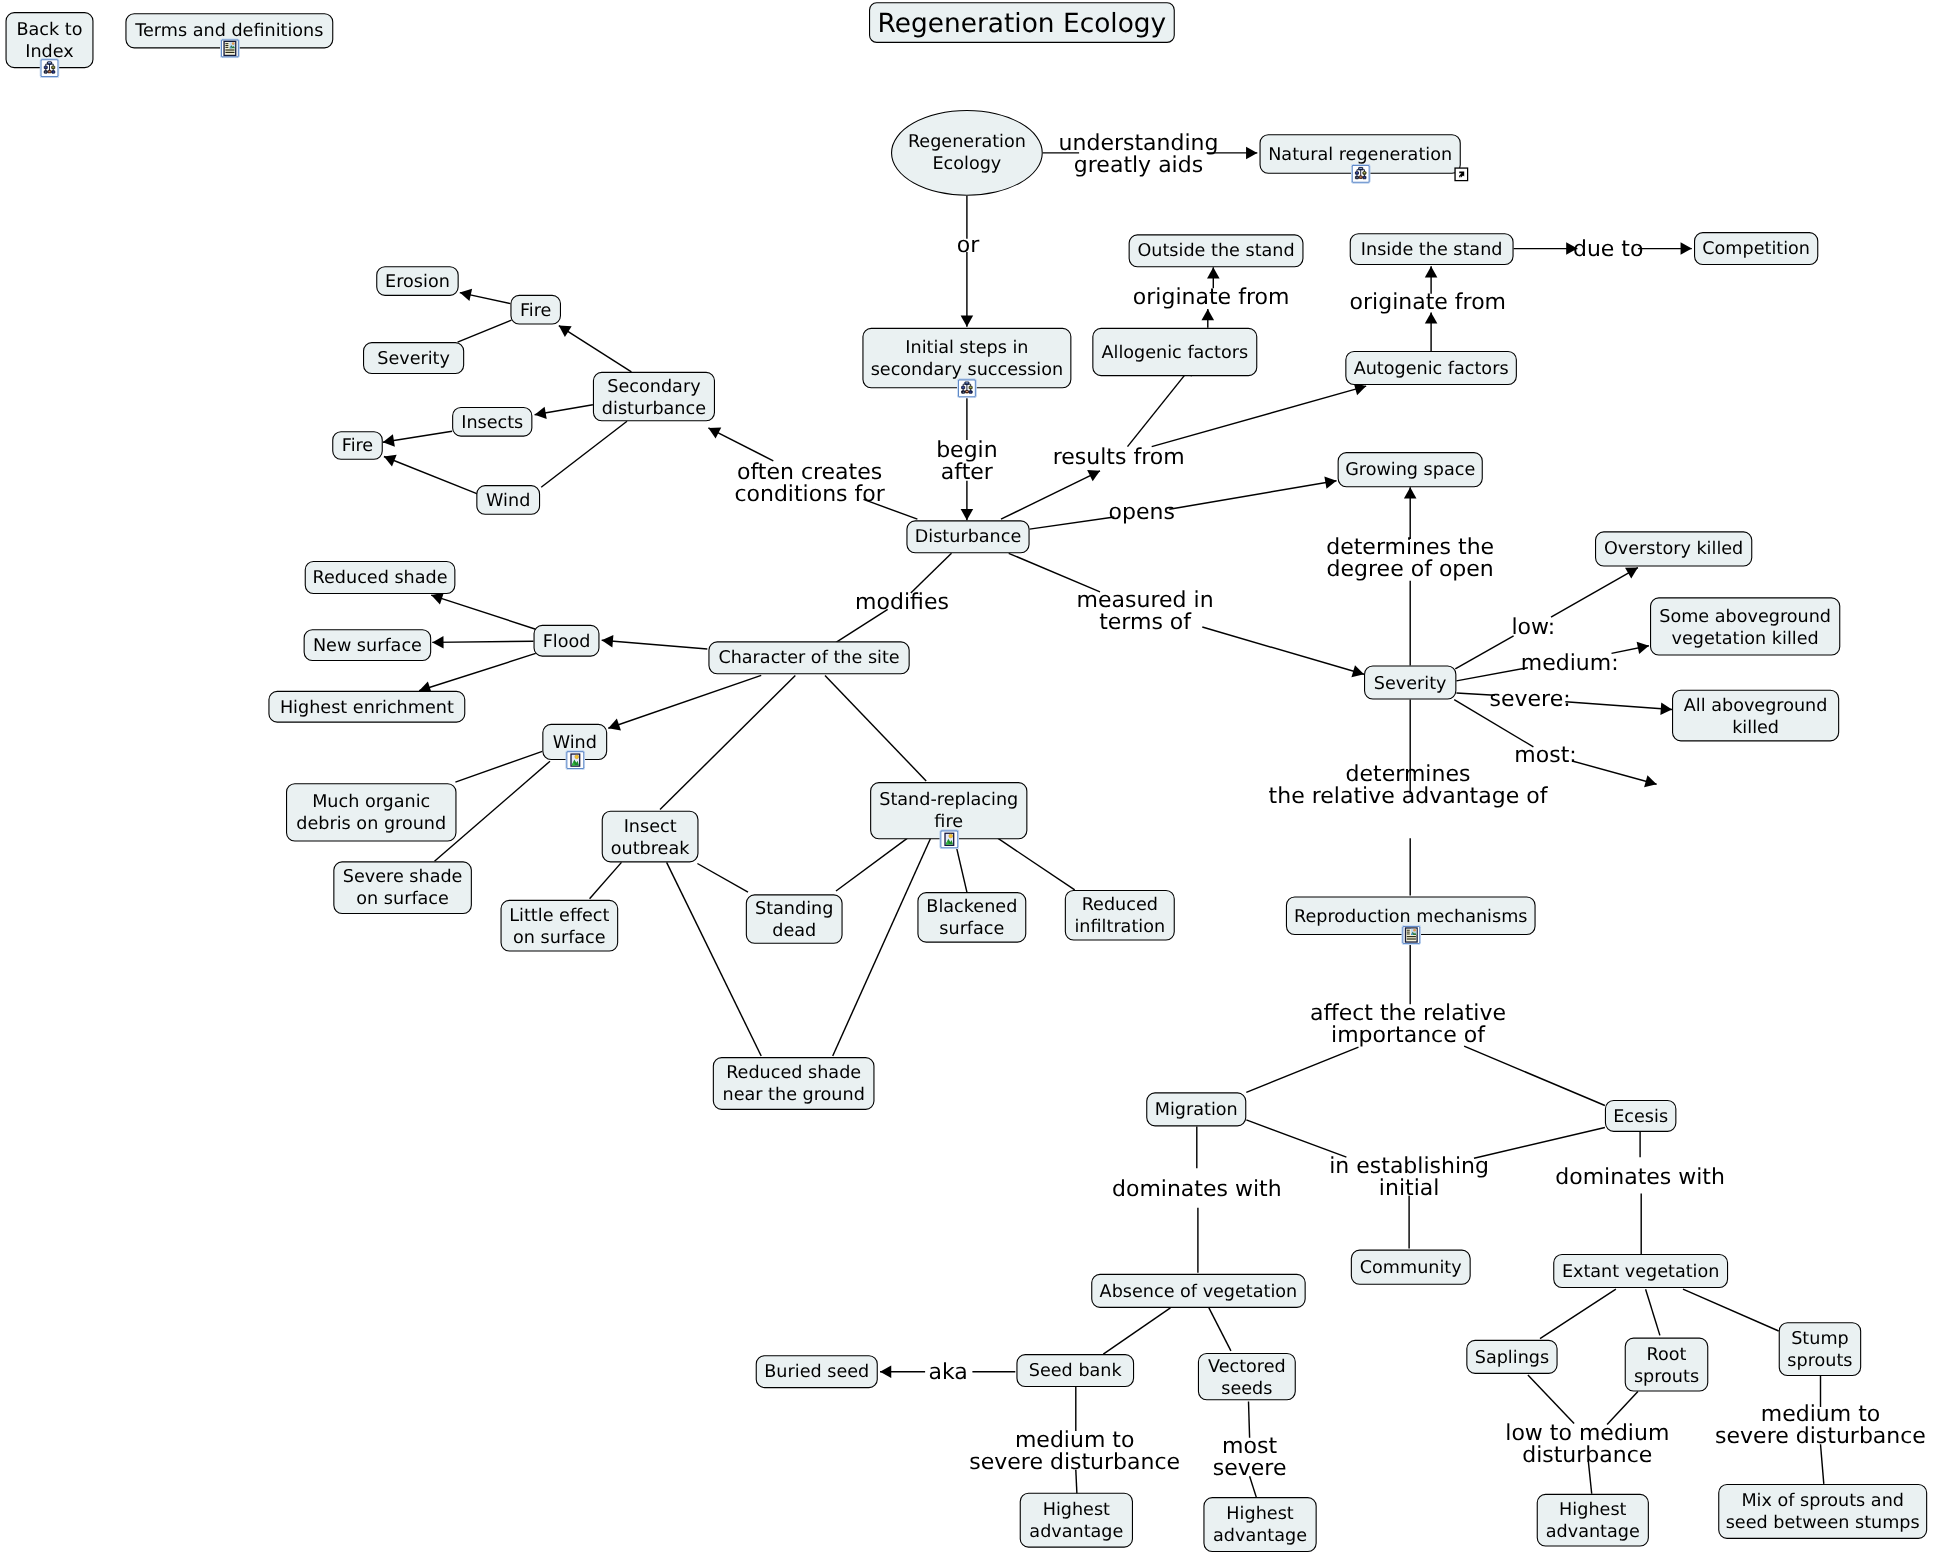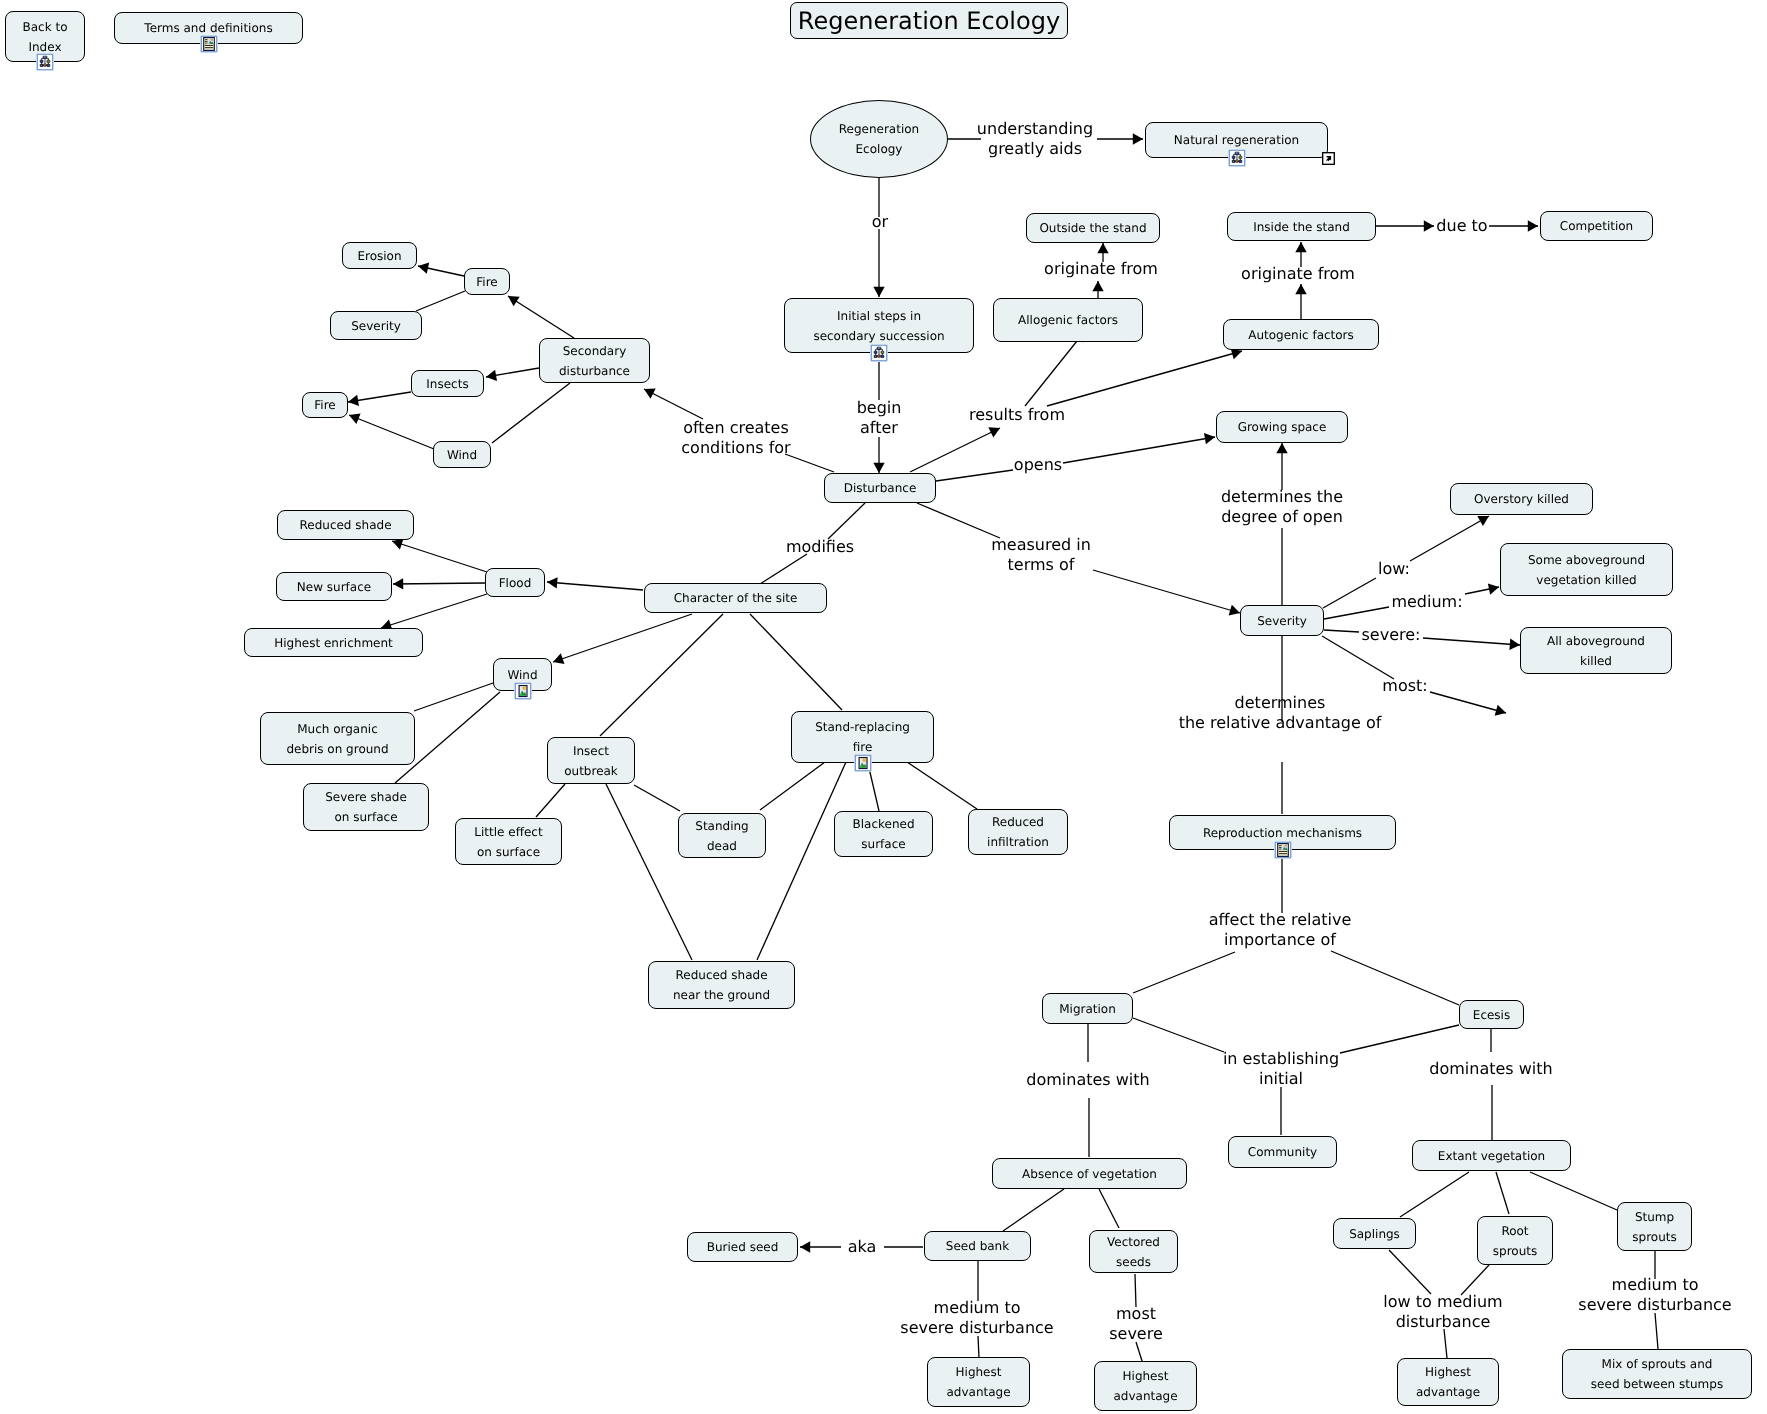--- a/index.html
+++ b/index.html
@@ -4,24 +4,24 @@
 <title>Regeneration Ecology</title>
 <style>
 html,body{margin:0;padding:0;background:#fff;}
 body{width:1767px;height:1414px;overflow:hidden;font-family:"DejaVu Sans",sans-serif;
      -webkit-font-smoothing:antialiased;text-rendering:geometricPrecision;}
 #map{position:relative;width:1767px;height:1414px;background:#fff;}
 svg#links{position:absolute;left:0;top:0;width:1767px;height:1414px;}
 .node{position:absolute;box-sizing:border-box;background:#eaf1f2;
       border:1.3px solid #000;border-radius:8px;
       display:flex;align-items:center;justify-content:center;text-align:center;
-      font-size:12px;line-height:20px;color:#000;white-space:pre;}
+      font-size:16px;line-height:20px;color:#000;white-space:pre;}
 .node.ellipse{border-radius:50%;}
 .node.title{font-size:24px;line-height:28px;border-radius:7px;}
-.lbl{position:absolute;text-align:center;font-size:16px;line-height:20px;color:#000;
+.lbl{position:absolute;text-align:center;font-size:20px;line-height:20px;color:#000;
      white-space:pre;transform:translate(-50%,-50%);}
 .ic{position:absolute;width:18px;height:18px;line-height:0;}
 .extlink{position:absolute;width:13px;height:13px;line-height:0;}
 </style>
 </head>
 <body>
 
 <div id="map">
   <svg id="links">
     <g>
@@ -366,21 +366,21 @@
         <rect x="8.2" y="11.5" width="1.7" height="0.75" rx="0.2" fill="#d29d84"></rect>
         <rect x="4.2" y="11.3" width="2.8" height="2.2" rx="0.3" fill="#101733" stroke="#070e24" stroke-width="0.7"></rect>
         <rect x="5.3" y="12.1" width="0.8" height="0.75" rx="0.2" fill="#eaeff9"></rect>
         <rect x="11.0" y="11.3" width="2.8" height="2.2" rx="0.3" fill="#1c2b74" stroke="#070e24" stroke-width="0.7"></rect>
         <rect x="12.1" y="12.1" width="0.8" height="0.75" rx="0.2" fill="#4c5dbe"></rect>
       </svg></div>
     <div class="extlink" style="left:1321.5px;top:151.5px"><svg viewBox="0 0 13 13" width="13" height="13">
         <rect x="0.7" y="0.7" width="11.6" height="11.6" fill="#fff" stroke="#000" stroke-width="1.35"></rect>
         <path d="M4.6 3.9 H9.1 V8.4 L8.0 7.6 L6.0 9.6 V8.0 L4.5 9.5 V7.7 L6.6 5.6 L4.6 5.6 Z" fill="#000"></path>
       </svg></div>
-    <div class="node" style="left:1026px;top:213px;width:134px;height:30px"><span>Outside the stand</span></div>
+    <div class="node" style="left:1026px;top:213px;width:159px;height:30px"><span>Outside the stand</span></div>
     <div class="node" style="left:1227px;top:212px;width:149px;height:29px"><span>Inside the stand</span></div>
     <div class="node" style="left:1540px;top:211px;width:113px;height:30px"><span>Competition</span></div>
     <div class="node" style="left:993px;top:298px;width:150px;height:44px"><span>Allogenic factors</span></div>
     <div class="node" style="left:1223px;top:319px;width:156px;height:31px"><span>Autogenic factors</span></div>
     <div class="node" style="left:784px;top:298px;width:190px;height:55px"><span>Initial steps in
 secondary succession</span></div>
     <div class="ic" style="left:870px;top:344px"><svg viewBox="0 0 18 18" width="18" height="18">
         <rect x="1.0" y="1.0" width="16.0" height="16.0" rx="1.3" fill="#fdfeff" stroke="#5f89c7" stroke-width="1.6"></rect>
         <rect x="0.4" y="0.4" width="17.2" height="17.2" rx="1.8" fill="none" stroke="#d4e4f7" stroke-width="0.9"></rect>
         <path d="M9 4.4 V11.0" stroke="#111a36" stroke-width="0.85" fill="none"></path>

